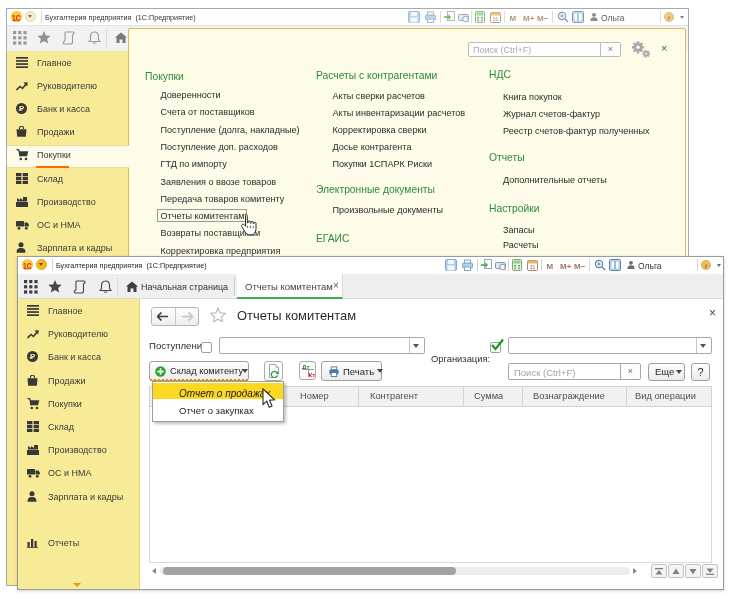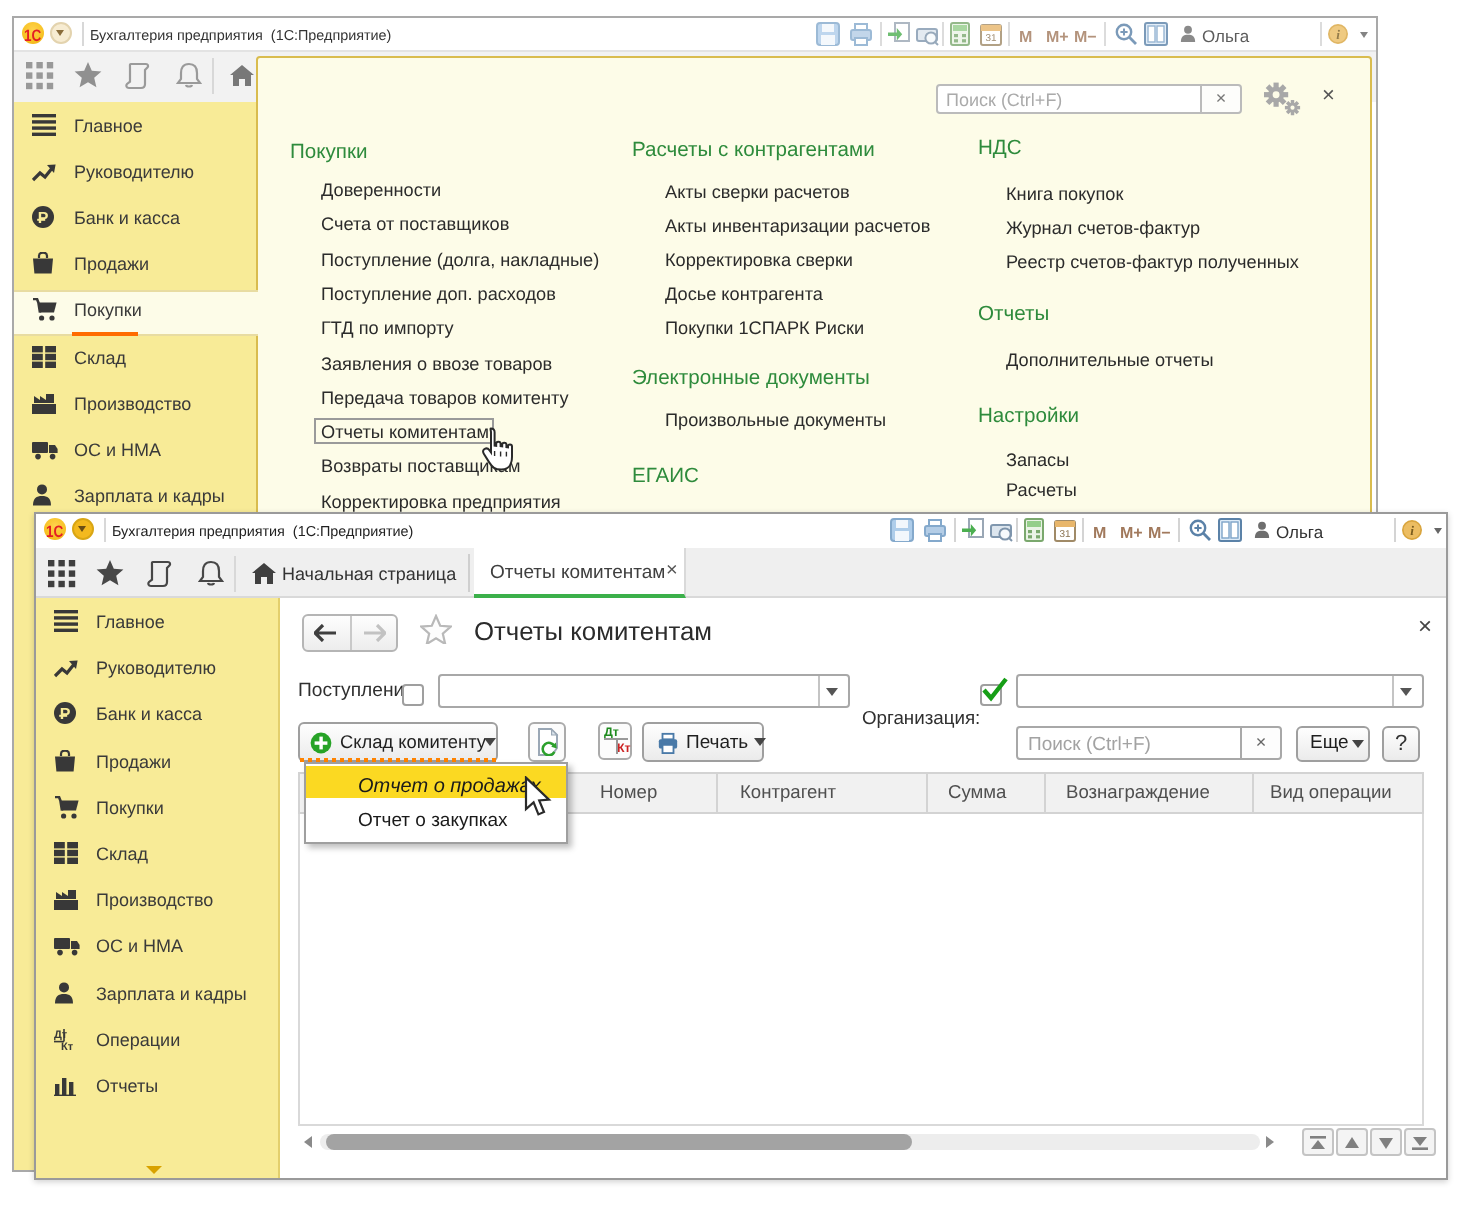--- a/index.html
+++ b/index.html
@@ -473,29 +473,20 @@
         </svg>
         <div class="stx" style="left:31px">ОС и НМА</div>
       </div>
 <div class="sbitem" style="top:186.6px">
         <svg class="sic" style="left:10px" width="10" height="11" viewBox="0 0 10 11">
           <circle cx="5" cy="2.7" r="2.5" fill="#383838"></circle>
           <path d="M0.5 10.8 C0.5 7 2.2 6 5 6 C7.8 6 9.5 7 9.5 10.8 Z" fill="#383838"></path>
         </svg>
         <div class="stx" style="left:31px">Зарплата и кадры</div>
       </div>
-<div class="sbitem" style="top:209.8px">
-        <svg class="sic" style="left:10px" width="12" height="12" viewBox="0 0 12 12">
-          <text x="0" y="5" font-size="5.5" font-weight="bold" fill="#383838" font-family="Liberation Sans">Дт</text>
-          <text x="3.5" y="11" font-size="5.5" font-weight="bold" fill="#383838" font-family="Liberation Sans">Кт</text>
-          <line x1="0" y1="6.8" x2="5" y2="6.8" stroke="#383838" stroke-width="0.8"></line>
-          <line x1="5" y1="0.5" x2="5" y2="6.8" stroke="#383838" stroke-width="0.8"></line>
-        </svg>
-        <div class="stx" style="left:31px">Операции</div>
-      </div>
 <div class="sbitem" style="top:233.0px">
         <svg class="sic" style="left:10px" width="11" height="11" viewBox="0 0 11 11">
           <g fill="#383838">
             <rect x="0.5" y="5" width="2.2" height="5.5"></rect>
             <rect x="4" y="2" width="2.2" height="8.5"></rect>
             <rect x="7.5" y="4" width="2.2" height="6.5"></rect>
           </g>
           <line x1="0" y1="10.8" x2="11" y2="10.8" stroke="#383838"></line>
         </svg>
         <div class="stx" style="left:31px">Отчеты</div>

